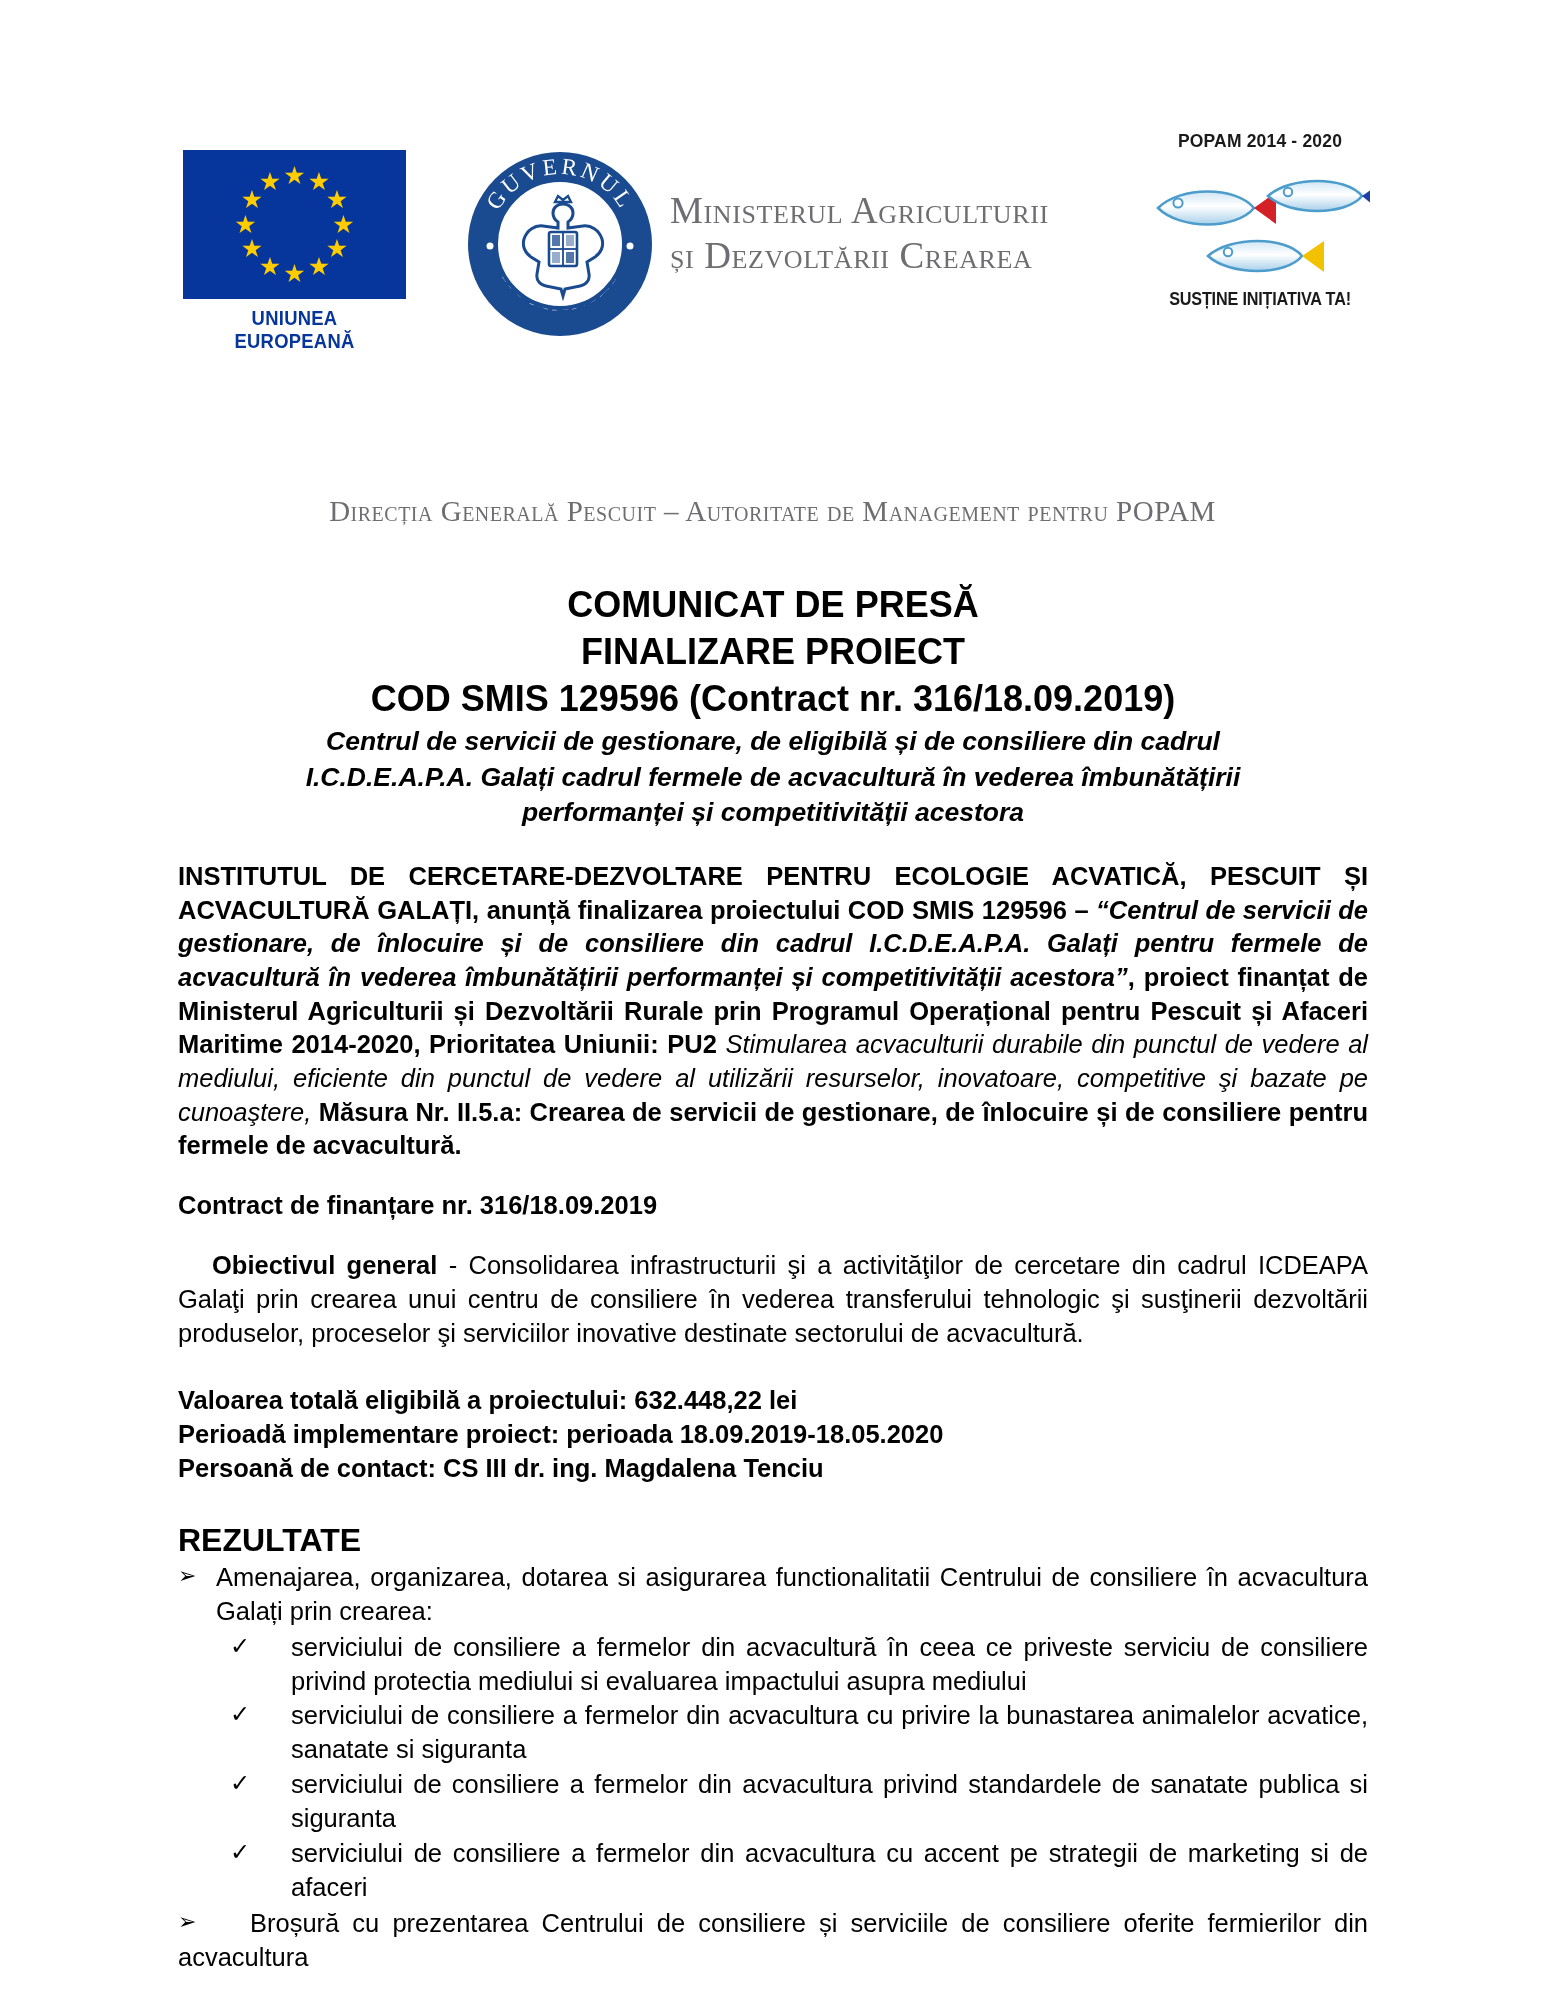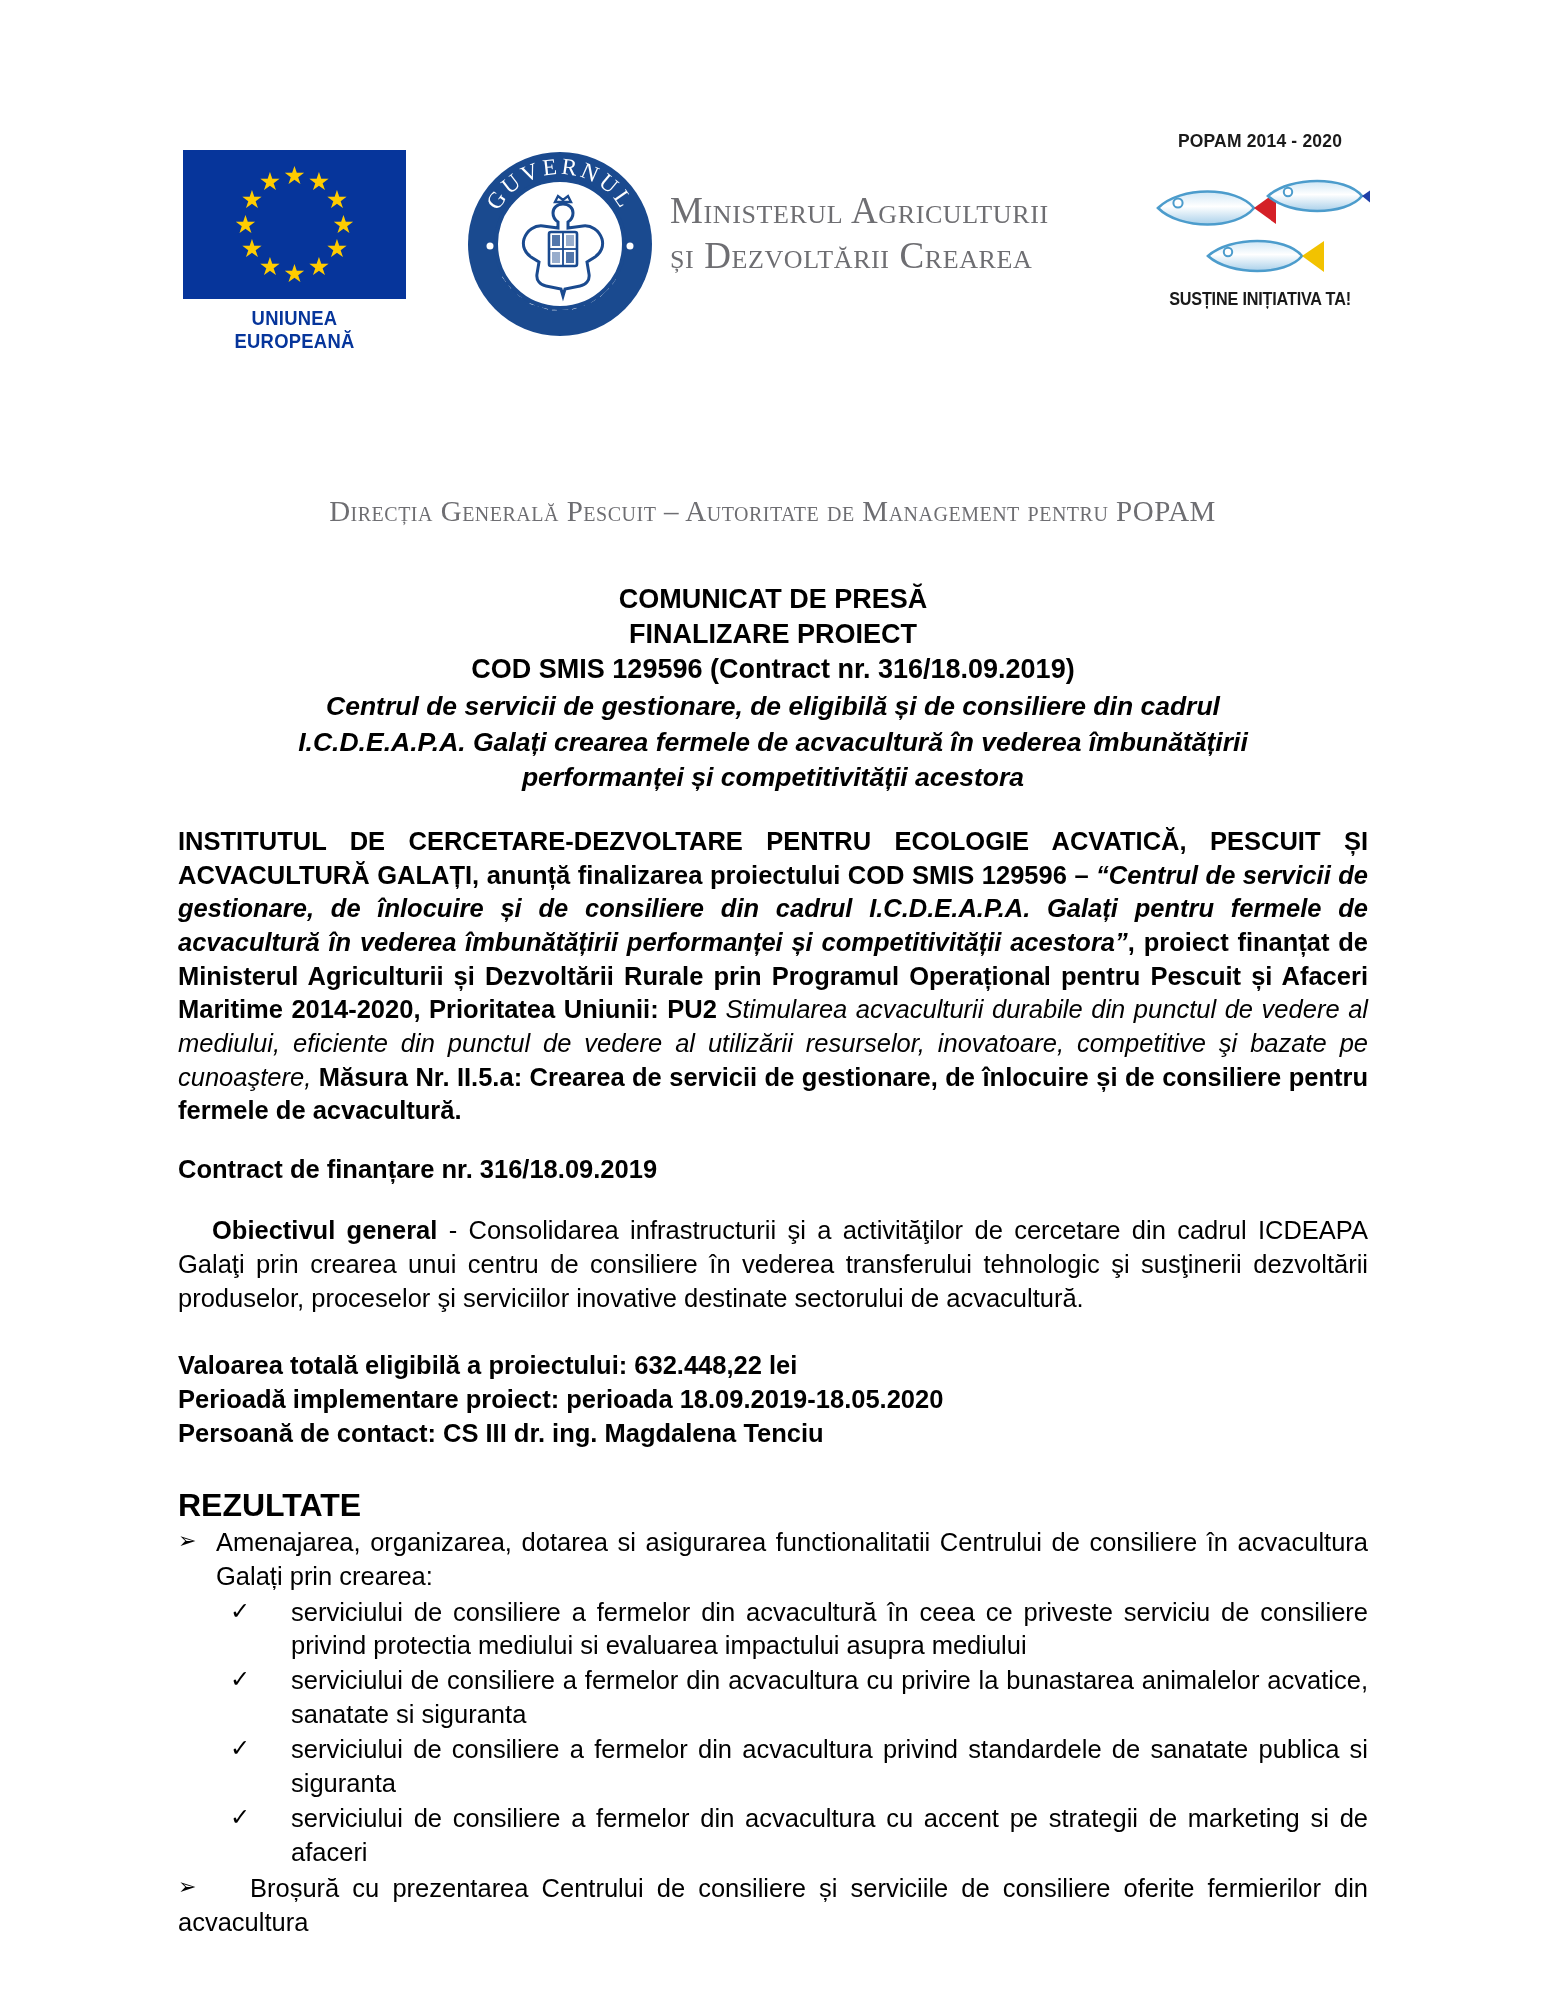--- a/index.html
+++ b/index.html
@@ -163,21 +163,21 @@
   .content {
     position: absolute;
     left: 178px;
     top: 452px;
     width: 1190px;
   }
 
   .title-block {
     text-align: center;
     font-weight: 700;
-    font-size: 27px;
+    font-size: 36px;
     line-height: 1.3;
   }
   .title-block .t-line { white-space: nowrap; }
   .title-italic {
     text-align: center;
     font-weight: 700;
     font-style: italic;
     font-size: 26.5px;
     line-height: 1.33;
     margin-top: 2px;
@@ -371,21 +371,21 @@
   <div class="content">
 
     <div class="title-block">
       <div class="t-line">COMUNICAT DE PRESĂ</div>
       <div class="t-line">FINALIZARE PROIECT</div>
       <div class="t-line">COD SMIS 129596 (Contract nr. 316/18.09.2019)</div>
     </div>
 
     <div class="title-italic">
       <div>Centrul de servicii de gestionare, de eligibilă și de consiliere din cadrul</div>
-      <div>I.C.D.E.A.P.A. Galați crearea fermele de acvacultură în vederea îmbunătățirii</div>
+      <div>I.C.D.E.A.P.A. Galați cadrul fermele de acvacultură în vederea îmbunătățirii</div>
       <div>performanței și competitivității acestora</div>
     </div>
 
     <p class="body-para"><span class="b">INSTITUTUL DE CERCETARE-DEZVOLTARE PENTRU ECOLOGIE ACVATICĂ, PESCUIT ȘI ACVACULTURĂ GALAȚI,</span><span class="b"> anunță finalizarea proiectului COD SMIS 129596 – </span><span class="bi">“Centrul de servicii de gestionare, de înlocuire și de consiliere din cadrul I.C.D.E.A.P.A. Galați pentru fermele de acvacultură în vederea îmbunătățirii performanței și competitivității acestora”</span><span class="b">, proiect finanțat de Ministerul Agriculturii și Dezvoltării Rurale prin Programul Operațional pentru Pescuit și Afaceri Maritime 2014-2020, Prioritatea Uniunii: PU2 </span><span class="i">Stimularea acvaculturii durabile din punctul de vedere al mediului, eficiente din punctul de vedere al utilizării resurselor, inovatoare, competitive şi bazate pe cunoaştere,</span><span class="b"> Măsura Nr. II.5.a: Crearea de servicii de gestionare, de înlocuire și de consiliere pentru fermele de acvacultură.</span></p>
 
     <div class="contract-line">Contract de finanțare nr. 316/18.09.2019</div>
 
     <p class="obiectiv-para"><span class="indent"></span><span class="b">Obiectivul general</span><span> - Consolidarea infrastructurii şi a activităţilor de cercetare din cadrul ICDEAPA Galaţi prin crearea unui centru de consiliere în vederea transferului tehnologic şi susţinerii dezvoltării produselor, proceselor şi serviciilor inovative destinate sectorului de acvacultură.</span></p>
 
     <div class="facts">

